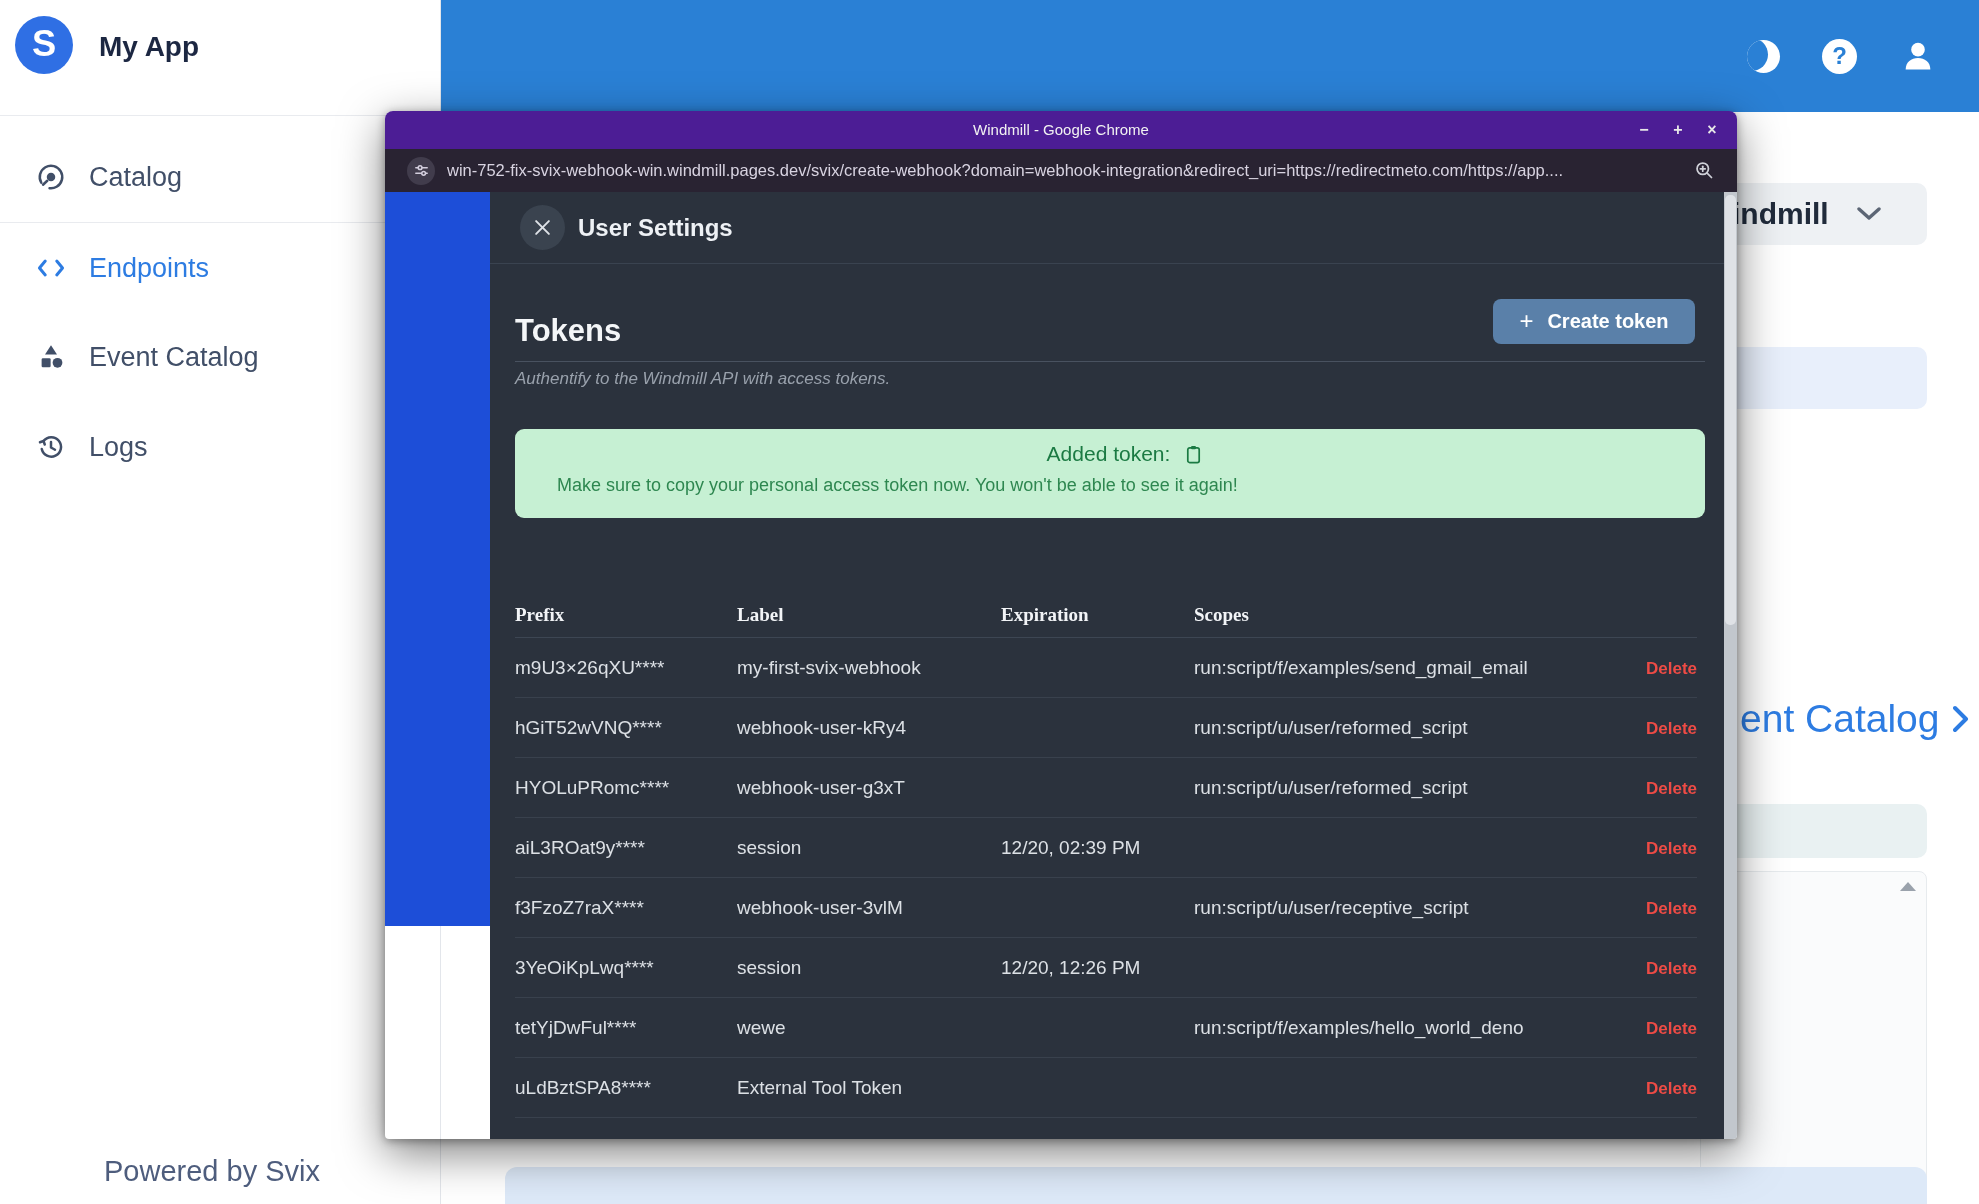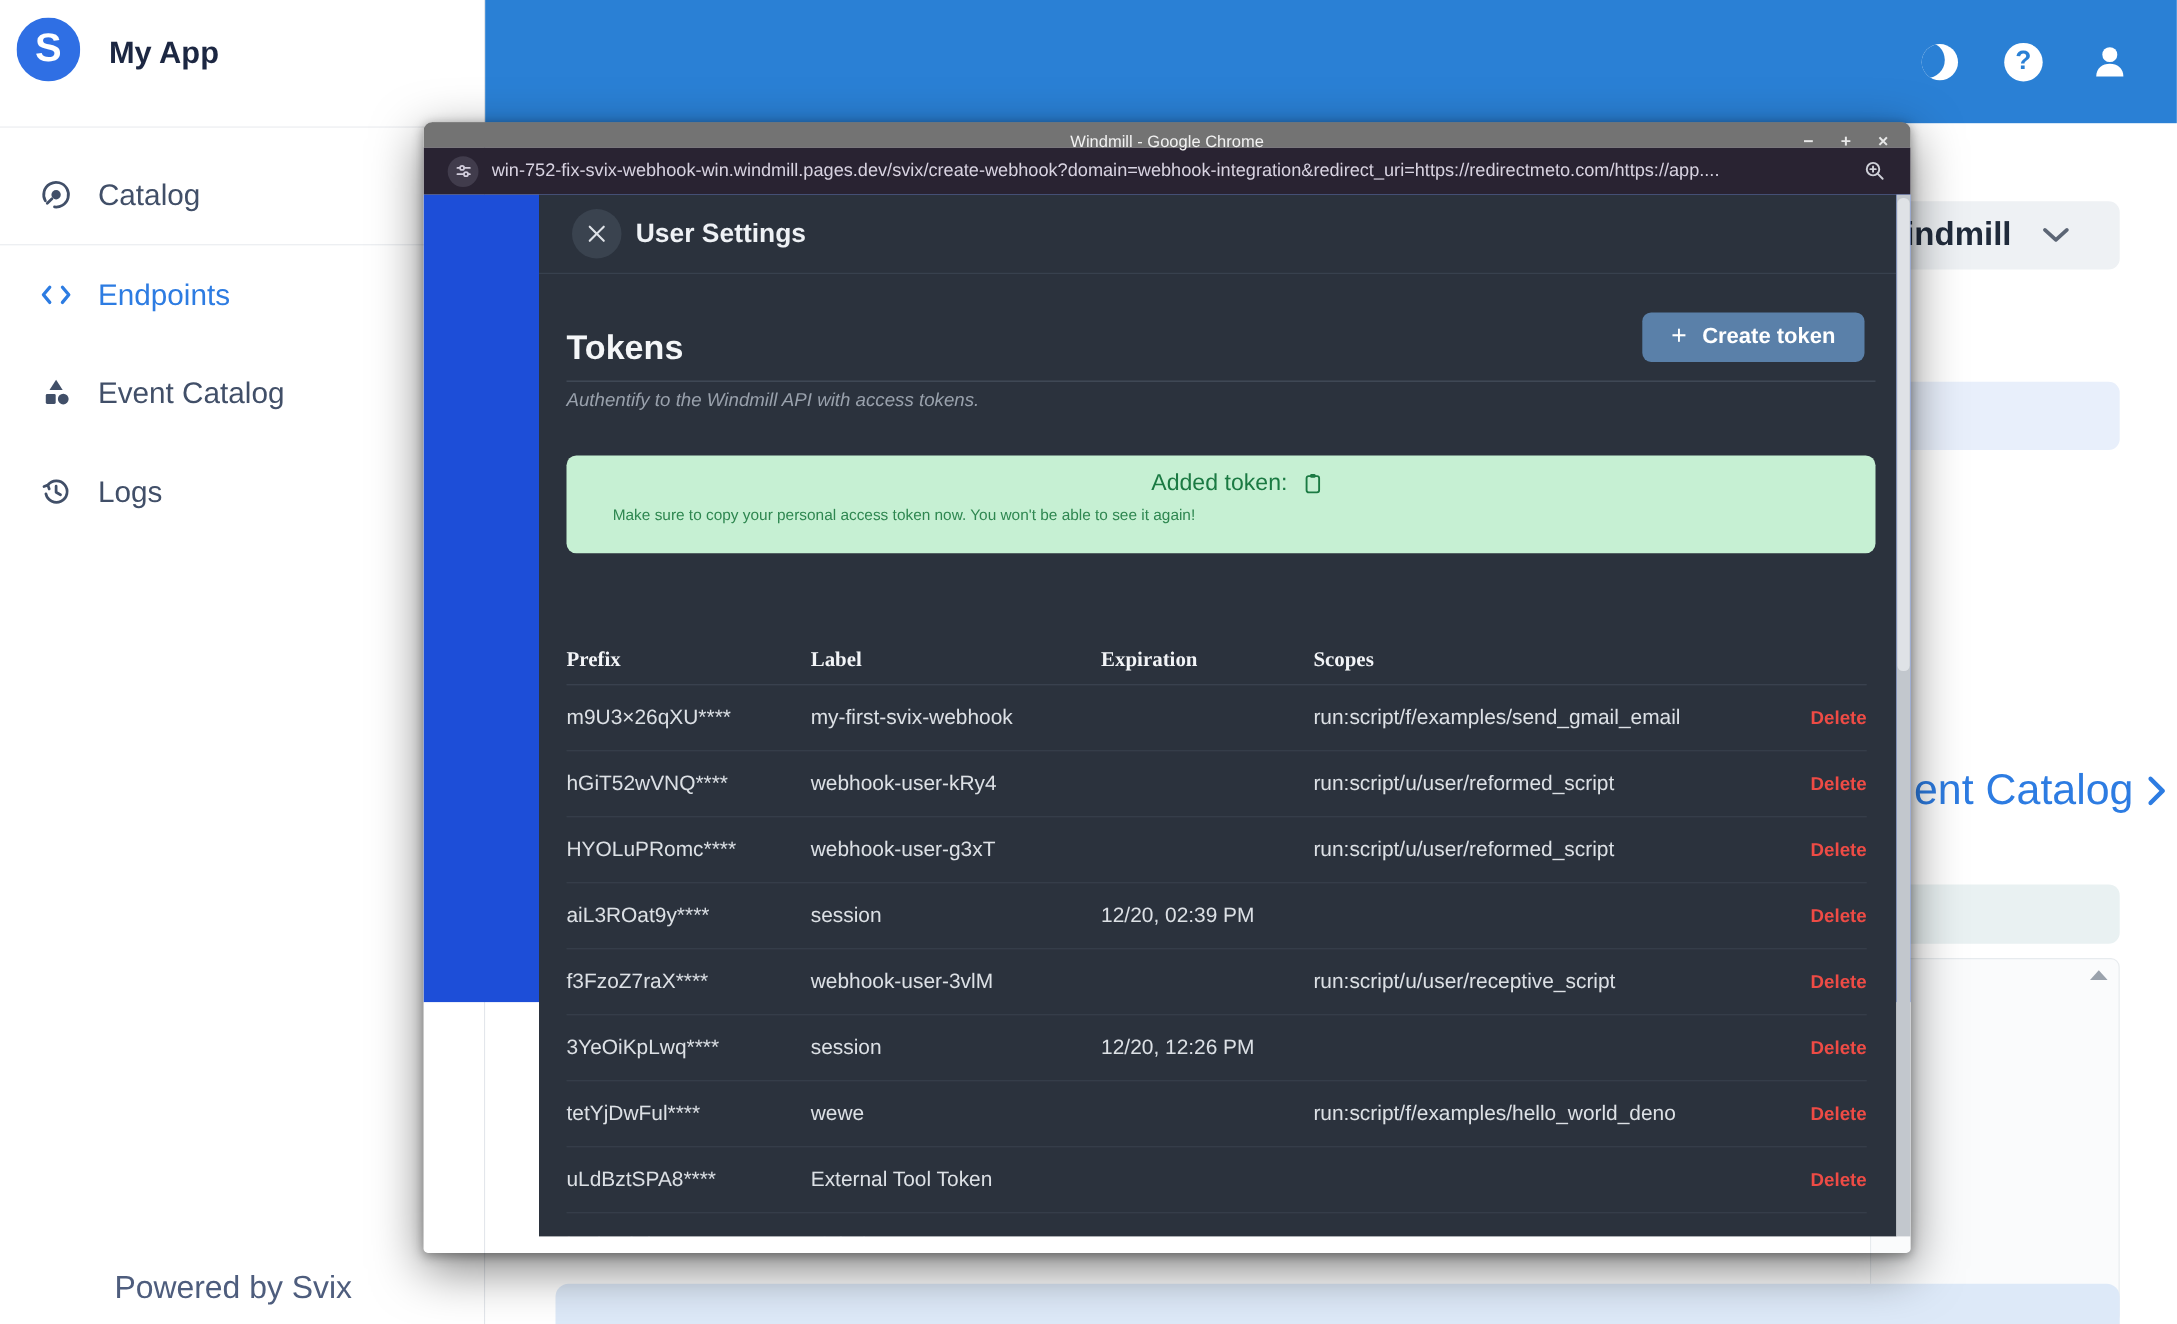--- a/index.html
+++ b/index.html
@@ -43,21 +43,21 @@
   .scroll-up{position:absolute;right:10px;top:10px;width:0;height:0;cursor:pointer;
              border-left:8px solid transparent;border-right:8px solid transparent;
              border-bottom:9px solid #9aa2ac;}
   .bottom-strip{left:505px;top:1167px;width:1422px;height:37px;background:#dde9f8;
                 border-radius:12px 12px 0 0;}
 
   
   .window{position:absolute;left:385px;top:111px;width:1352px;height:1028px;z-index:10;
           border-radius:8px 8px 4px 4px;overflow:hidden;
           box-shadow:0 14px 45px rgba(0,0,0,.5),0 2px 10px rgba(0,0,0,.35);}
-  .titlebar{position:relative;height:23px;background:#737373;}
+  .titlebar{position:relative;height:38px;background:#4c1d95;}
   .win-title{position:absolute;left:0;width:100%;text-align:center;line-height:38px;
              color:#f2f2f2;font-size:15px;}
   .win-controls{position:absolute;right:16px;top:0;height:38px;display:flex;gap:16px;
                 align-items:center;color:#e8e8e8;font-size:16px;}
   .win-controls span{width:18px;text-align:center;cursor:pointer;font-weight:bold;}
   .urlbar{height:43px;background:#292332;display:flex;align-items:center;
           padding:0 22px;gap:12px;box-sizing:border-box;}
   .chip{width:28px;height:28px;border-radius:50%;background:#413c4c;flex:0 0 auto;
         display:flex;align-items:center;justify-content:center;cursor:pointer;}
   .url-text{color:#d8d3e1;font-size:16.5px;white-space:nowrap;overflow:hidden;
@@ -78,21 +78,21 @@
   .create-btn{position:absolute;left:1003px;top:107px;width:202px;height:45px;background:#5a80a9;
               border:none;border-radius:8px;color:#fff;font-size:20px;font-weight:600;
               display:flex;align-items:center;justify-content:center;gap:14px;cursor:pointer;
               font-family:inherit;}
   .plus-glyph{font-size:24px;font-weight:400;line-height:1;margin-top:-2px;}
   .alert{position:absolute;left:25px;top:237px;width:1190px;height:89px;background:#c6f0d3;
          border-radius:9px;color:#1b7a43;box-sizing:border-box;}
   .alert-line1{margin:13px 0 0 30px;font-size:21px;display:flex;align-items:center;gap:12px;justify-content:center;}
   .alert-token{font-weight:bold;}
   .copy-btn{display:flex;align-items:center;cursor:pointer;margin-left:2px;}
-  .alert-line2{margin:9px 0 0 42px;font-size:14px;color:#2e8750;}
+  .alert-line2{margin:9px 0 0 42px;font-size:18px;color:#2e8750;}
 
   .token-table{position:absolute;left:25px;top:401px;width:1182px;}
   .thead,.trow{display:grid;grid-template-columns:222px 264px 193px 1fr 95px;align-items:center;}
   .thead{height:44px;border-bottom:1px solid #3d4653;color:#f2f4f7;font-weight:bold;font-size:19px;font-family:Liberation Serif, serif;}
   .trow{height:59px;border-bottom:1px solid #39414d;color:#dce0e5;font-size:19px;}
   .delete-cell{text-align:right;}
   .delete-link{color:#ee4b45;font-size:17px;font-weight:bold;cursor:pointer;}
 
   .pg-scrollbar{position:absolute;right:0;top:0;width:13px;height:947px;background:#c2c7cd;cursor:pointer;}
   .pg-scrollbar::after{content:"";position:absolute;left:1px;right:1px;top:3px;height:430px;

